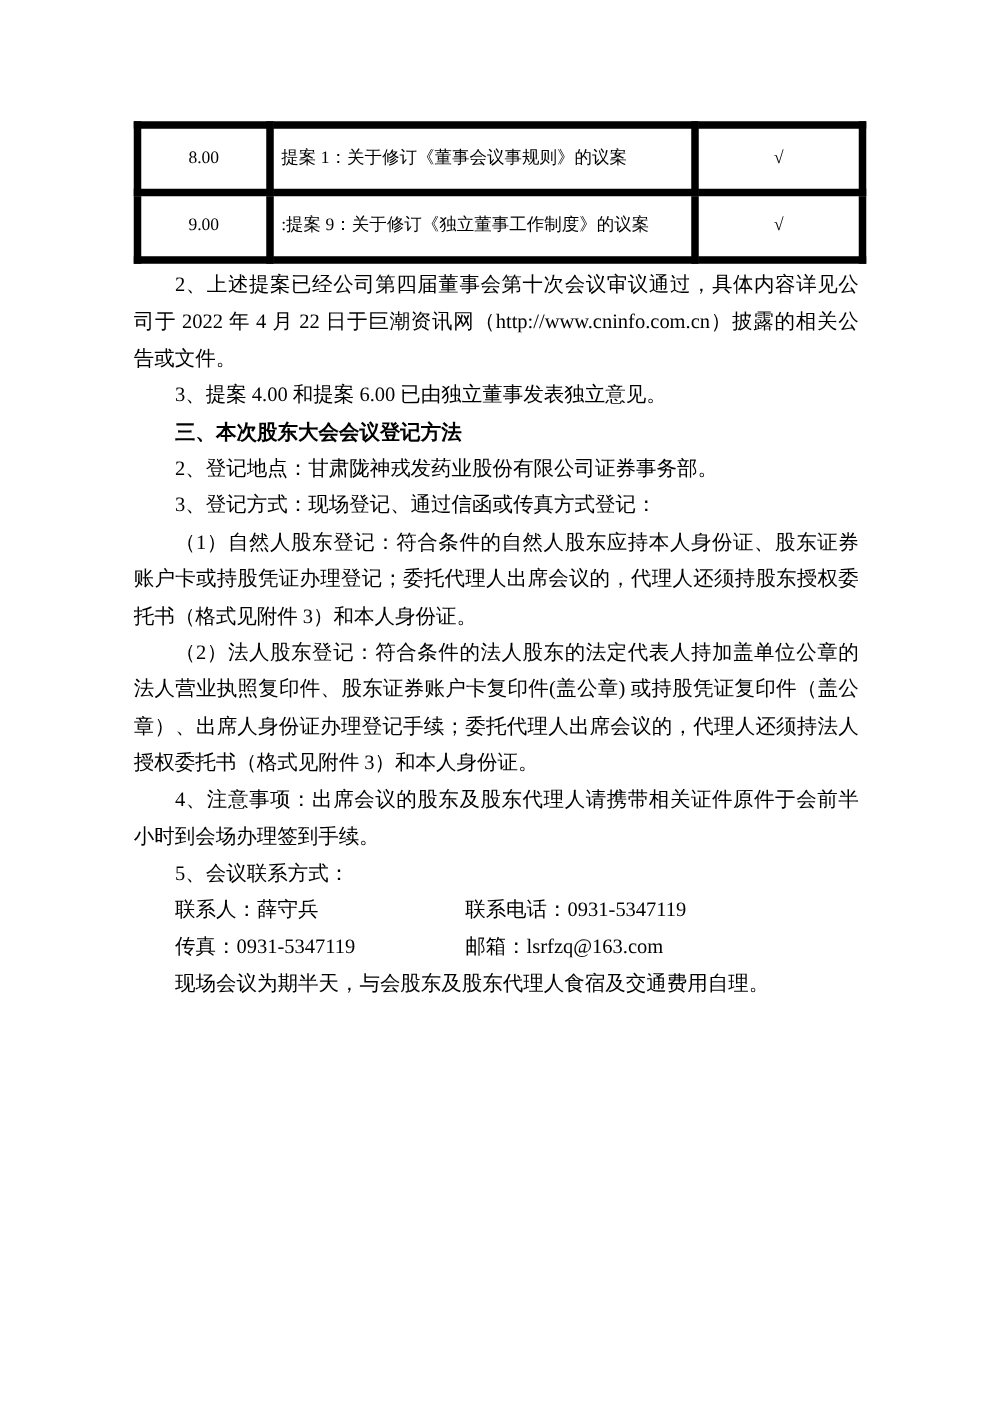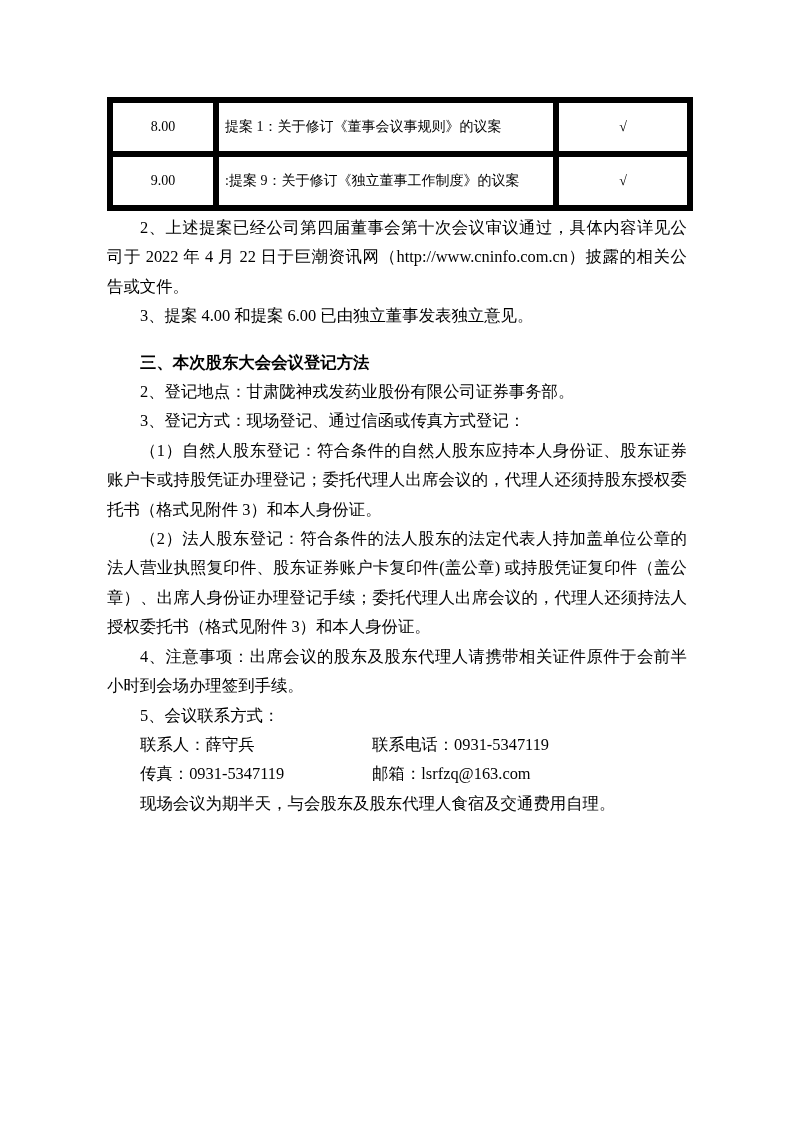--- a/index.html
+++ b/index.html
@@ -31,21 +31,21 @@
     border: 6px solid #000000;
     font-size: 14px;
     vertical-align: middle;
     height: 44px;
     overflow: hidden;
   }
   td.cell-code  { text-align: center; line-height: 20px; }
   td.cell-title { text-align: left; line-height: 21.5px; padding: 2px 6px; }
   td.cell-mark  { text-align: center; line-height: 20px; }
   .body-text p { margin: 0; text-indent: 33px; }
-  p.heading { font-weight: bold; margin-top: 17px; }
+  p.heading { font-weight: bold; }
   p.contact-row .c-left {
     display: inline-block;
     width: 228px;
     text-indent: 0;
   }
   p.contact-row .c-right { text-indent: 0; }
 </style>
 </head>
 <body>
 

